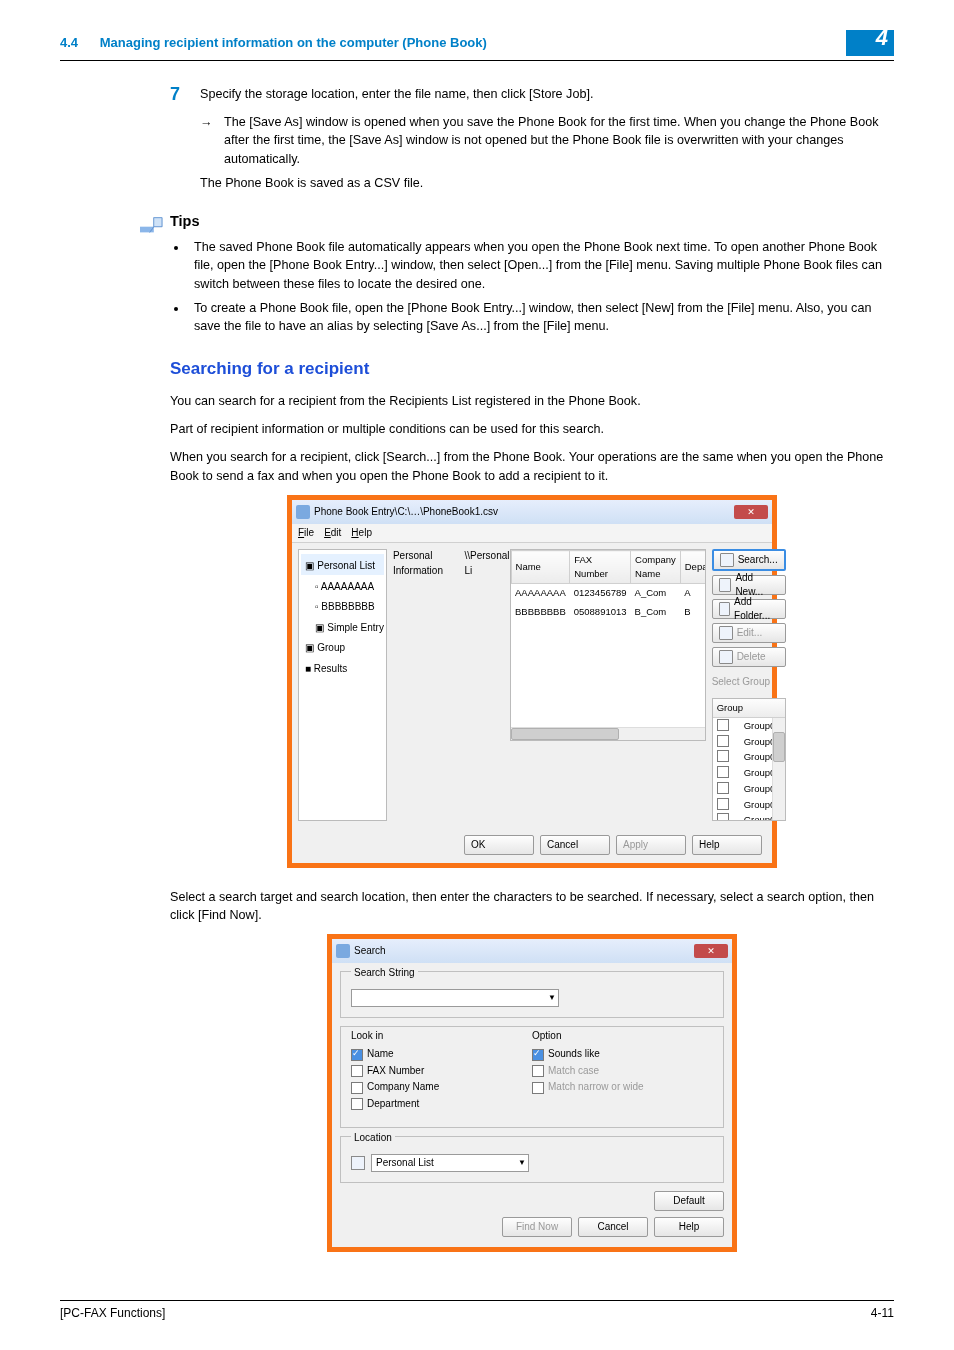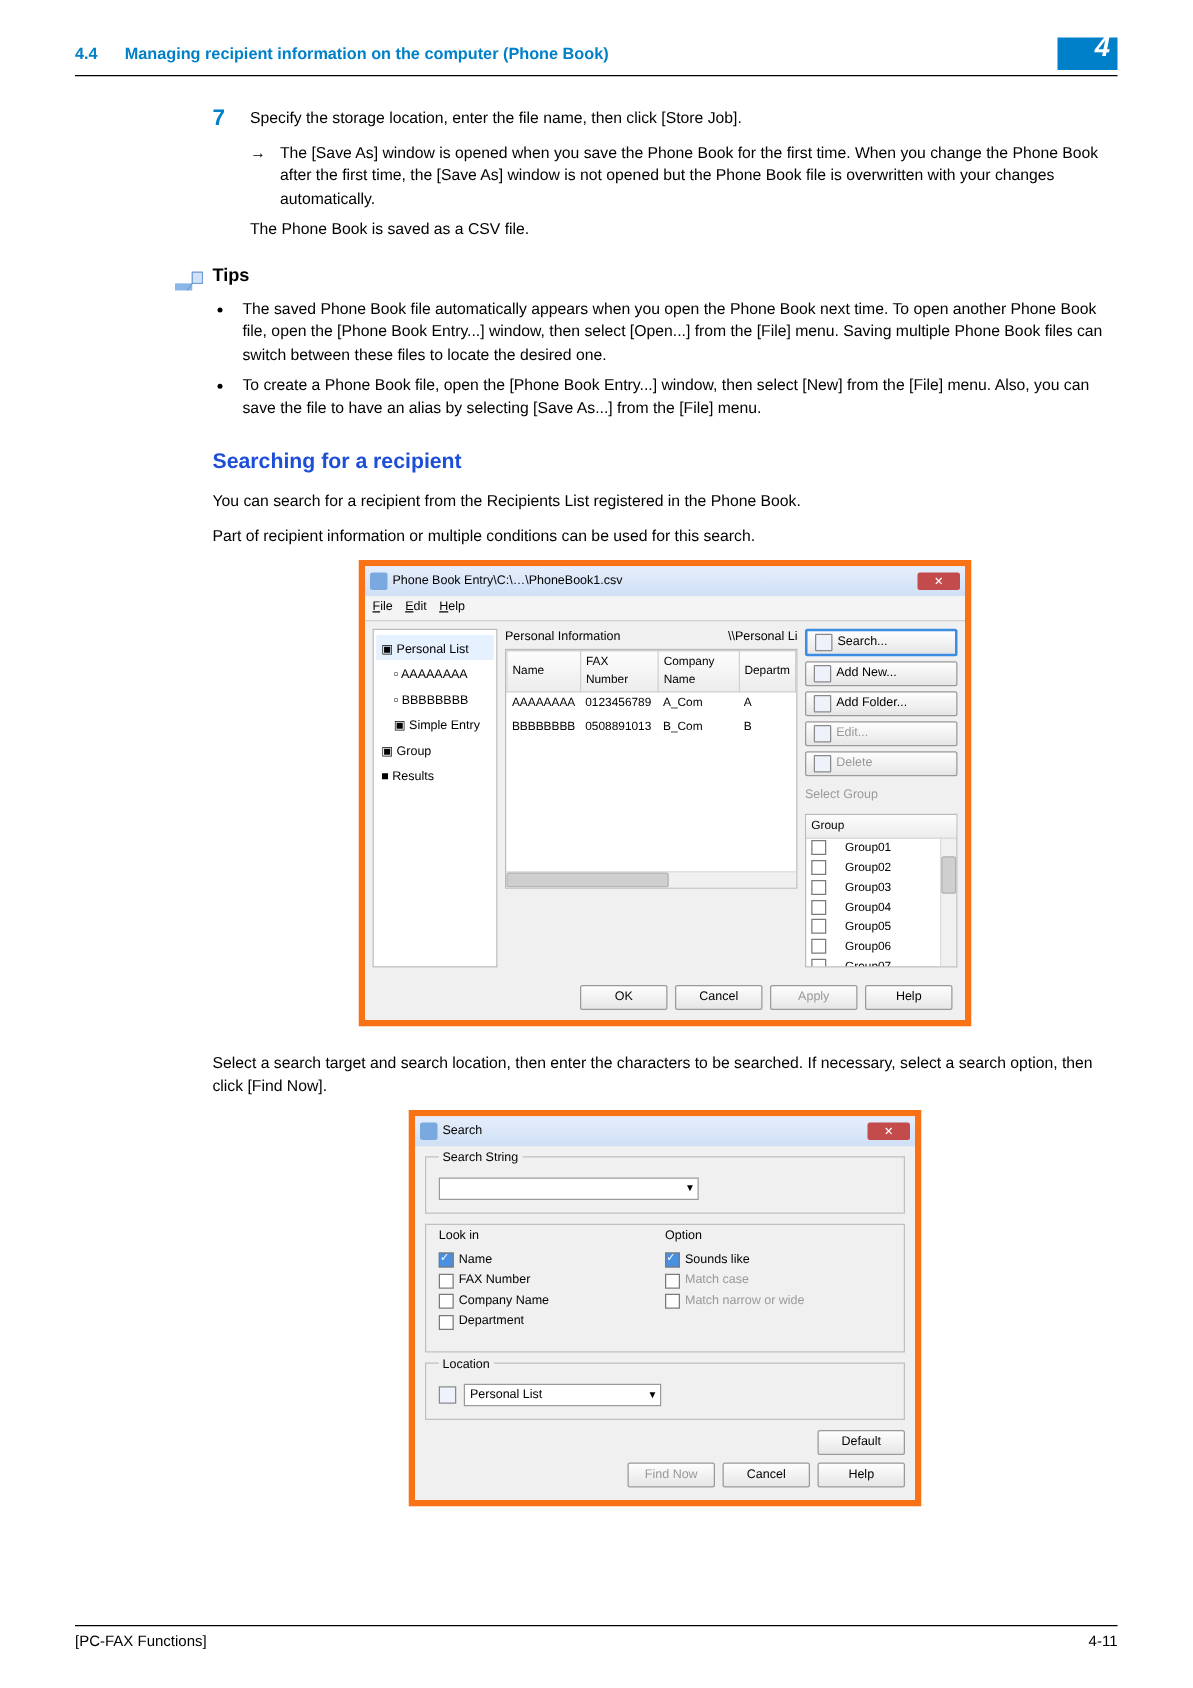--- a/index.html
+++ b/index.html
@@ -174,21 +174,21 @@
     background:#fff;
     padding:4px 2px;
     box-sizing:border-box;
   }
   .tree-node{
     white-space:nowrap;
     padding:5px 0 1px 4px;
   }
   .tree-indent1{ padding-left:14px; }
   .tree .selected{ background:#e5f1ff; }
-  .main-col{ flex:1; display:flex; flex-direction:column; }
+  .main-col{ flex:1; display:flex; flex-direction:row; }
   .group-label{ margin-bottom:2px; display:flex; justify-content:space-between; }
   .table-wrap{
     border:1px solid #bbb;
     background:#fff;
     height:190px;
     overflow:hidden;
     position:relative;
   }
   .tbl{ width:100%; border-collapse:collapse; font-size:9.5px; }
   .tbl th{
@@ -264,21 +264,21 @@
   }
   .vscroll .vthumb{
     position:absolute;top:14px;left:0;width:12px;height:30px;
     background:#cfcfcf;border:1px solid #b0b0b0;border-radius:2px;
     box-sizing:border-box;
   }
   .dlg-btns{
     display:flex;justify-content:flex-end;gap:6px;
     padding:8px 10px;
   }
-  .dlg-btns .btn{ width:56px; justify-content:center; }
+  .dlg-btns .btn{ width:56px; justify-content:flex-start; }
   
   .win2{ width:400px; }
   .fieldset{
     border:1px solid #c0c0c0;
     margin:8px;
     padding:8px 10px 10px 10px;
   }
   .fieldset .legend{
     font-size:10px;
     position:relative;
@@ -351,20 +351,21 @@
     <span class="tips-label">Tips</span>
   </div>
   <ul class="bullets">
     <li>The saved Phone Book file automatically appears when you open the Phone Book next time. To open another Phone Book file, open the [Phone Book Entry...] window, then select [Open...] from the [File] menu. Saving multiple Phone Book files can switch between these files to locate the desired one.</li>
     <li>To create a Phone Book file, open the [Phone Book Entry...] window, then select [New] from the [File] menu. Also, you can save the file to have an alias by selecting [Save As...] from the [File] menu.</li>
   </ul>
 
   <h2 class="subhead">Searching for a recipient</h2>
   <p class="para">You can search for a recipient from the Recipients List registered in the Phone Book.</p>
   <p class="para">Part of recipient information or multiple conditions can be used for this search.</p>
+  <p class="para">When you search for a recipient, click [Search...] from the Phone Book. Your operations are the same when you open the Phone Book to send a fax and when you open the Phone Book to add a recipient to it.</p>
 
   <div class="win win1">
     <div class="titlebar">
       <span class="tb-icon"></span>
       <span class="title">Phone Book Entry\C:\…\PhoneBook1.csv</span>
       <span class="tb-close">✕</span>
     </div>
     <div class="menubar">
       <span><u>F</u>ile</span>
       <span><u>E</u>dit</span>

